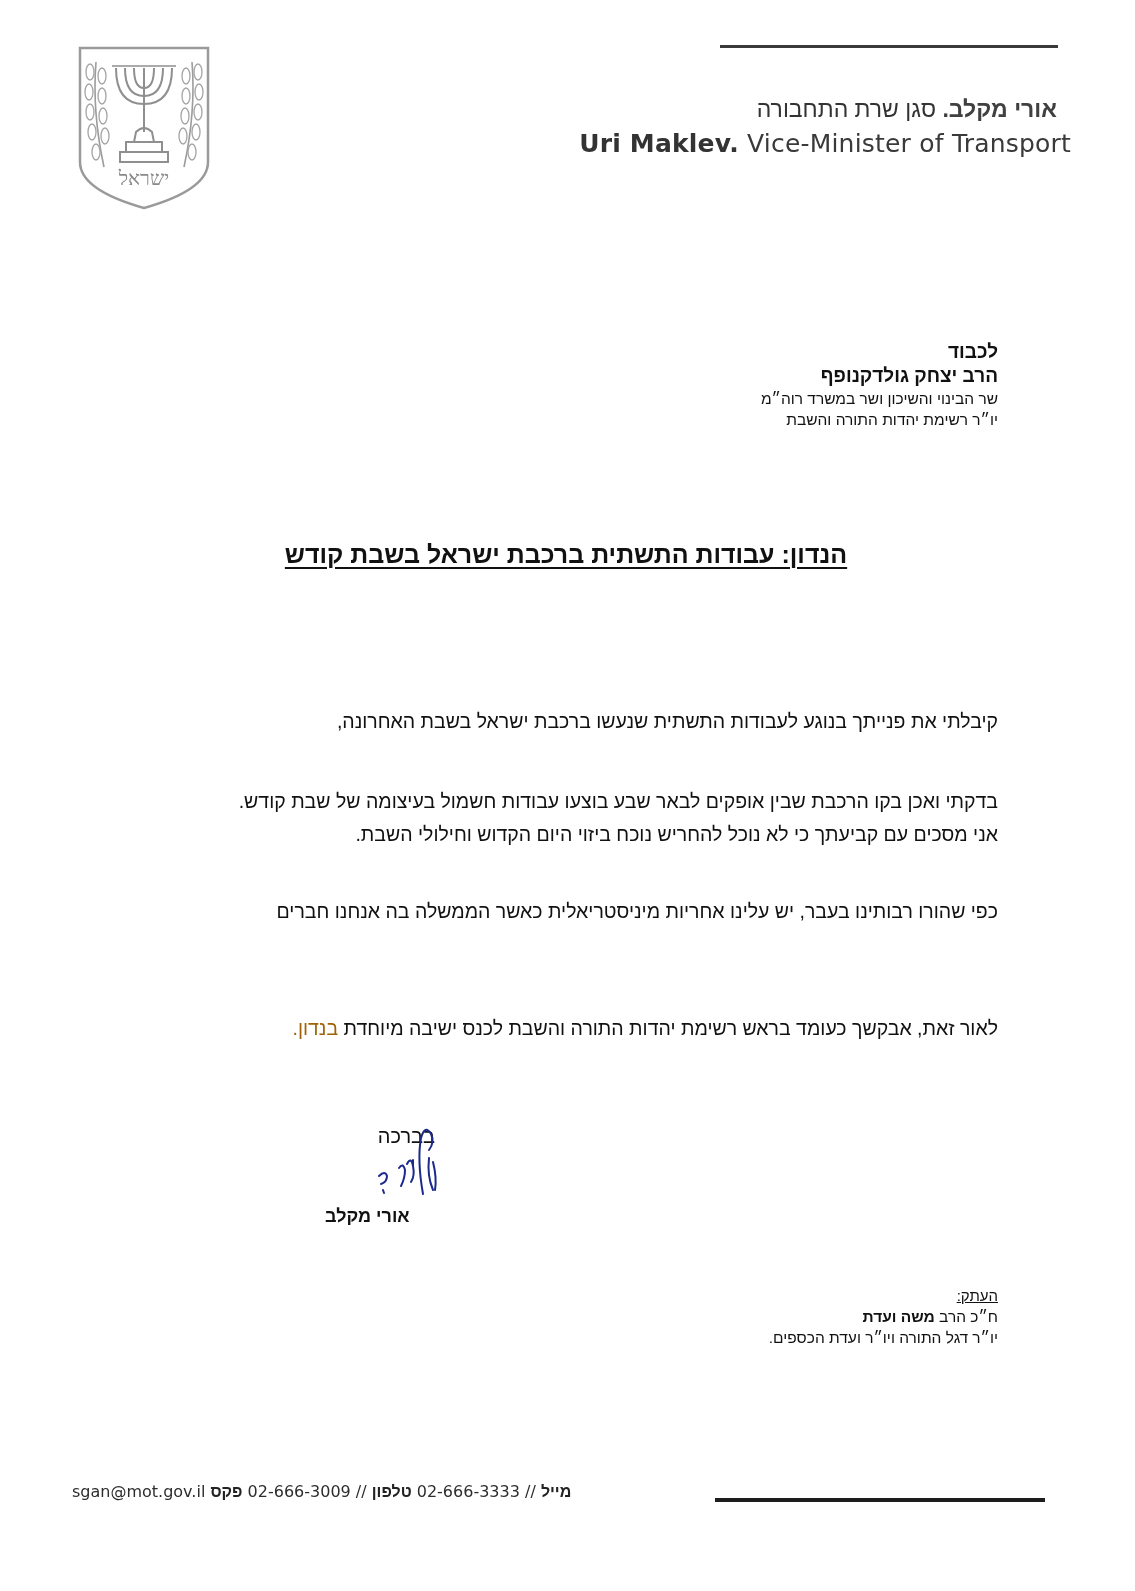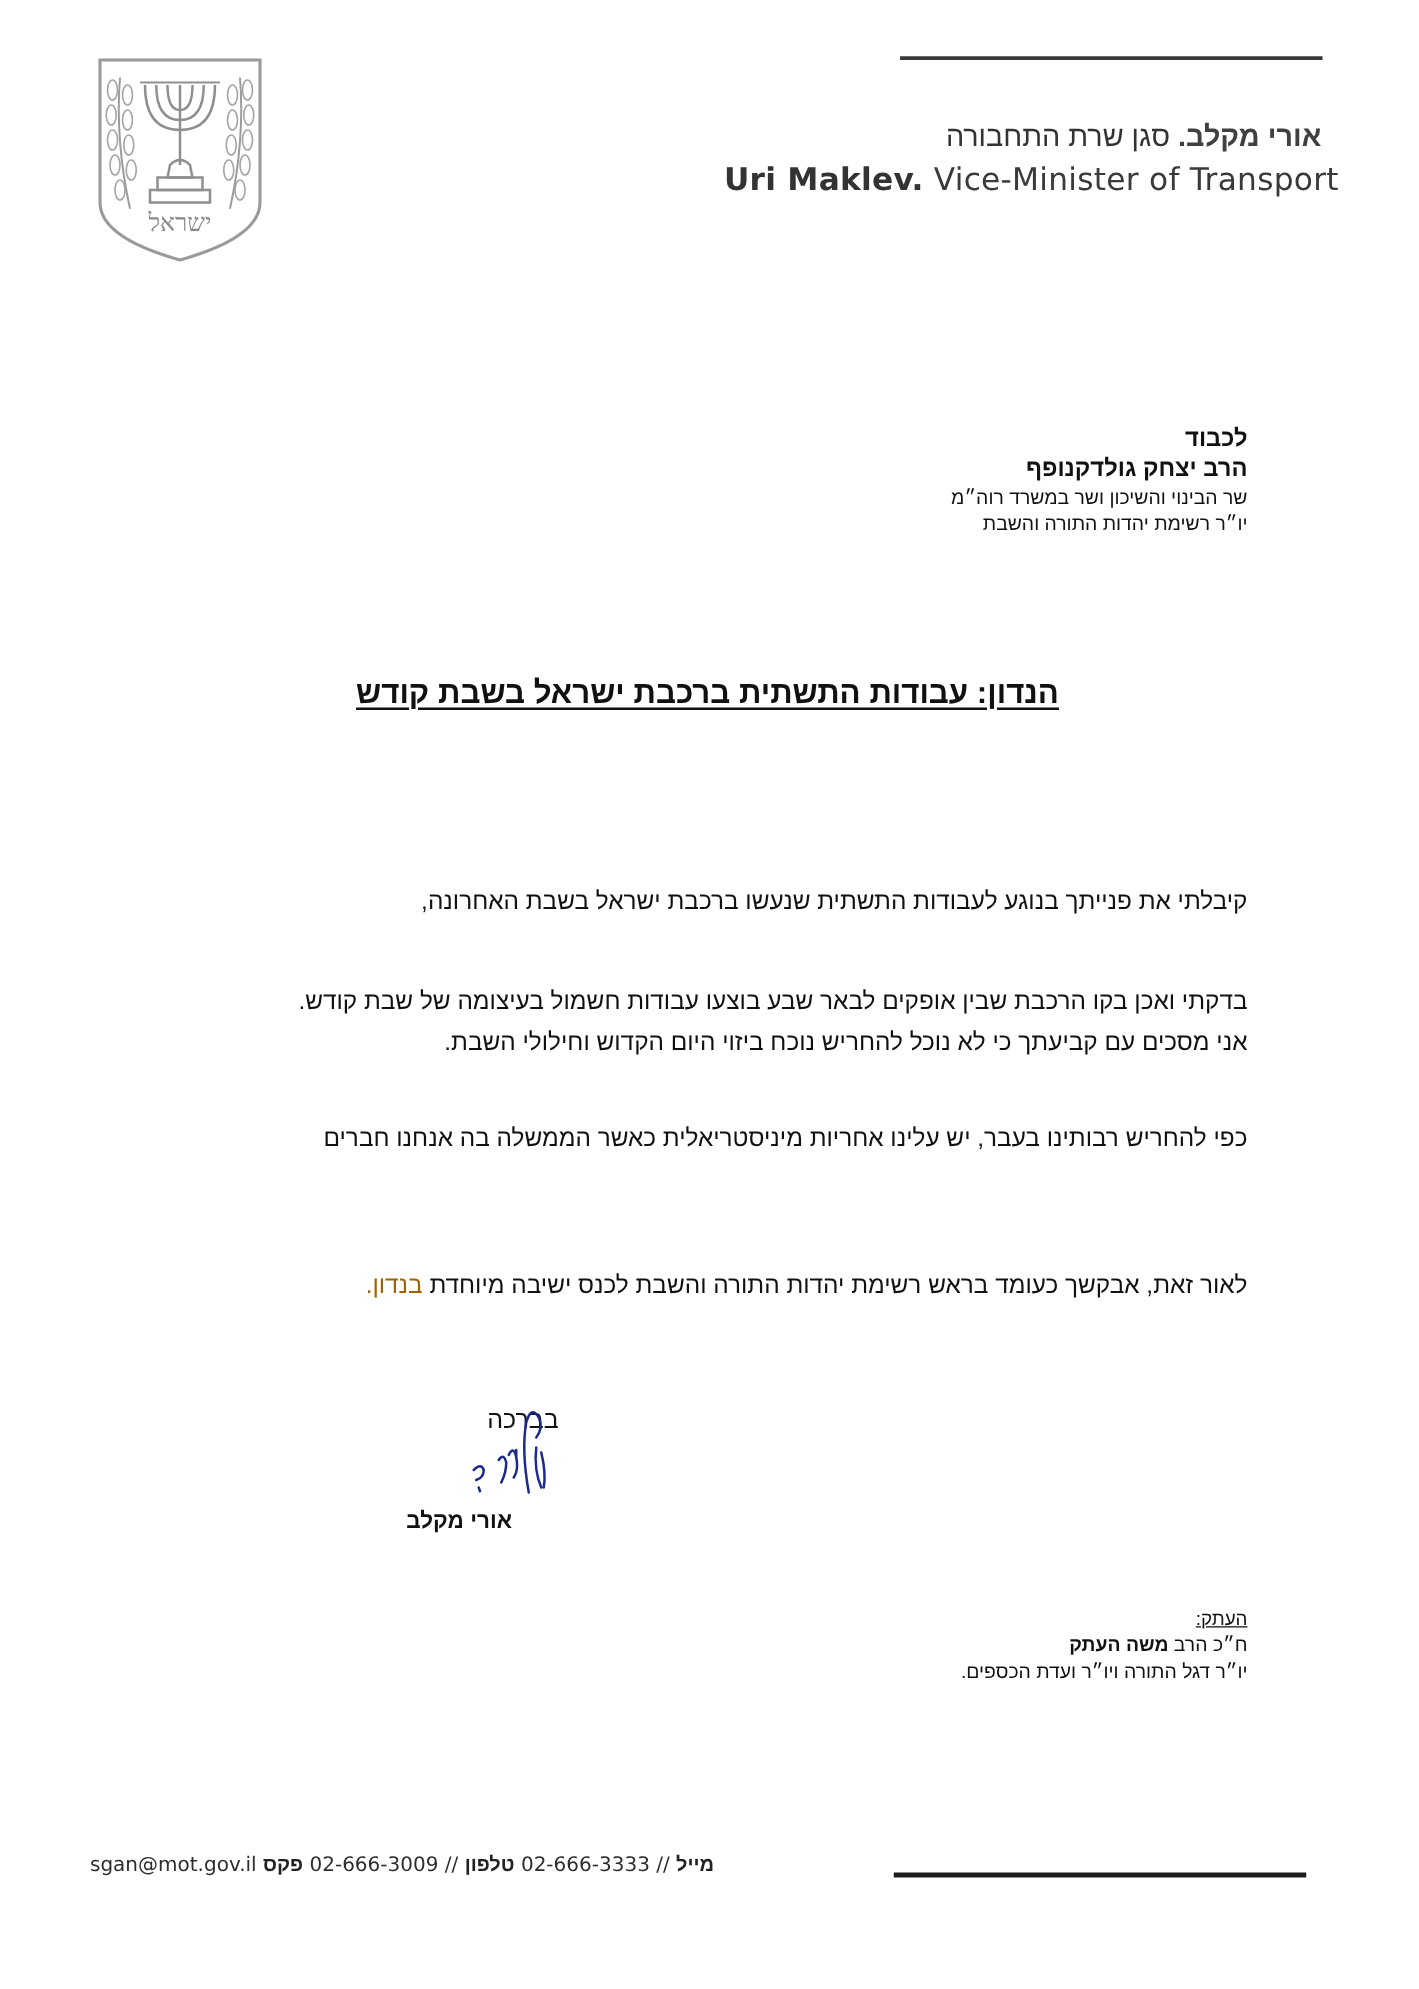--- a/index.html
+++ b/index.html
@@ -33,21 +33,21 @@
 
     
     .para { right: 137px; width: 870px; font-size: 19.5px; line-height: 33px; white-space: nowrap; margin-top: 16px; }
     #p1 { top: 689px; }
     #p2 { top: 769px; }
     #p3 { top: 879px; }
     #p4 { top: 996px; }
     .dim { color: #a16207; }
 
     
-    #closing { left: 367px; top: 1125px; font-size: 20px; direction: rtl; width: 80px; text-align: right; }
+    #closing { left: 355px; top: 1125px; font-size: 20px; direction: rtl; width: 80px; text-align: right; }
     #signature { left: 355px; top: 1120px; width: 85px; height: 85px; }
     #signer { left: 325px; top: 1206px; font-size: 18px; font-weight: bold; direction: rtl; width: 110px; text-align: left; }
 
     
     #cc { right: 137px; top: 1286px; width: 400px; }
     #cc .h { font-size: 15px; text-decoration: underline; line-height: 20px; }
     #cc .l { font-size: 15.5px; line-height: 21px; }
 
     
     #foot-rule { left: 715px; top: 1498px; width: 330px; height: 4px; background: #1d1d1d; }
@@ -120,21 +120,21 @@
 <div id="subject" class="abs">הנדון: עבודות התשתית ברכבת ישראל בשבת קודש</div>
 
 <div id="p1" class="abs rtl para">
   <div>קיבלתי את פנייתך בנוגע לעבודות התשתית שנעשו ברכבת ישראל בשבת האחרונה,</div>
 </div>
 <div id="p2" class="abs rtl para">
   <div>בדקתי ואכן בקו הרכבת שבין אופקים לבאר שבע בוצעו עבודות חשמול בעיצומה של שבת קודש.</div>
   <div>אני מסכים עם קביעתך כי לא נוכל להחריש נוכח ביזוי היום הקדוש וחילולי השבת.</div>
 </div>
 <div id="p3" class="abs rtl para">
-  <div>כפי להחריש רבותינו בעבר, יש עלינו אחריות מיניסטריאלית כאשר הממשלה בה אנחנו חברים</div>
+  <div>כפי שהורו רבותינו בעבר, יש עלינו אחריות מיניסטריאלית כאשר הממשלה בה אנחנו חברים</div>
 </div>
 <div id="p4" class="abs rtl para">
   <span>לאור זאת, אבקשך כעומד בראש רשימת יהדות התורה והשבת לכנס ישיבה מיוחדת </span><span class="dim">בנדון.</span>
 </div>
 
 <div id="closing" class="abs">בברכה</div>
 <div id="signature" class="abs">
   <svg width="85" height="85" viewBox="0 0 85 85">
     <g fill="none" stroke="#1b2a8c" stroke-width="2" stroke-linecap="round">
       <path d="M68 74 Q62 40 66 18 Q70 4 76 14 Q80 22 74 30"></path>
@@ -143,21 +143,21 @@
       <path d="M44 48 Q48 42 50 50 Q50 58 46 66"></path>
       <path d="M24 56 Q30 50 32 56 Q32 62 26 64 M28 70 L29 73"></path>
     </g>
   </svg>
 </div>
 <div id="signer" class="abs">אורי מקלב</div>
 
 <div id="cc" class="abs rtl">
   <div class="h">העתק:</div>
   <div class="l">
-    <span>ח״כ הרב </span><b>משה העתק</b>
+    <span>ח״כ הרב </span><b>משה ועדת</b>
   </div>
   <div class="l">יו״ר דגל התורה ויו״ר ועדת הכספים.</div>
 </div>
 
 <div id="foot-rule" class="abs"></div>
 <div id="footer" class="abs" style="direction:ltr;">
   <span>sgan@mot.gov.il</span>
   <b>מייל</b>
   <span>//</span>
   <span>02-666-3333</span>

